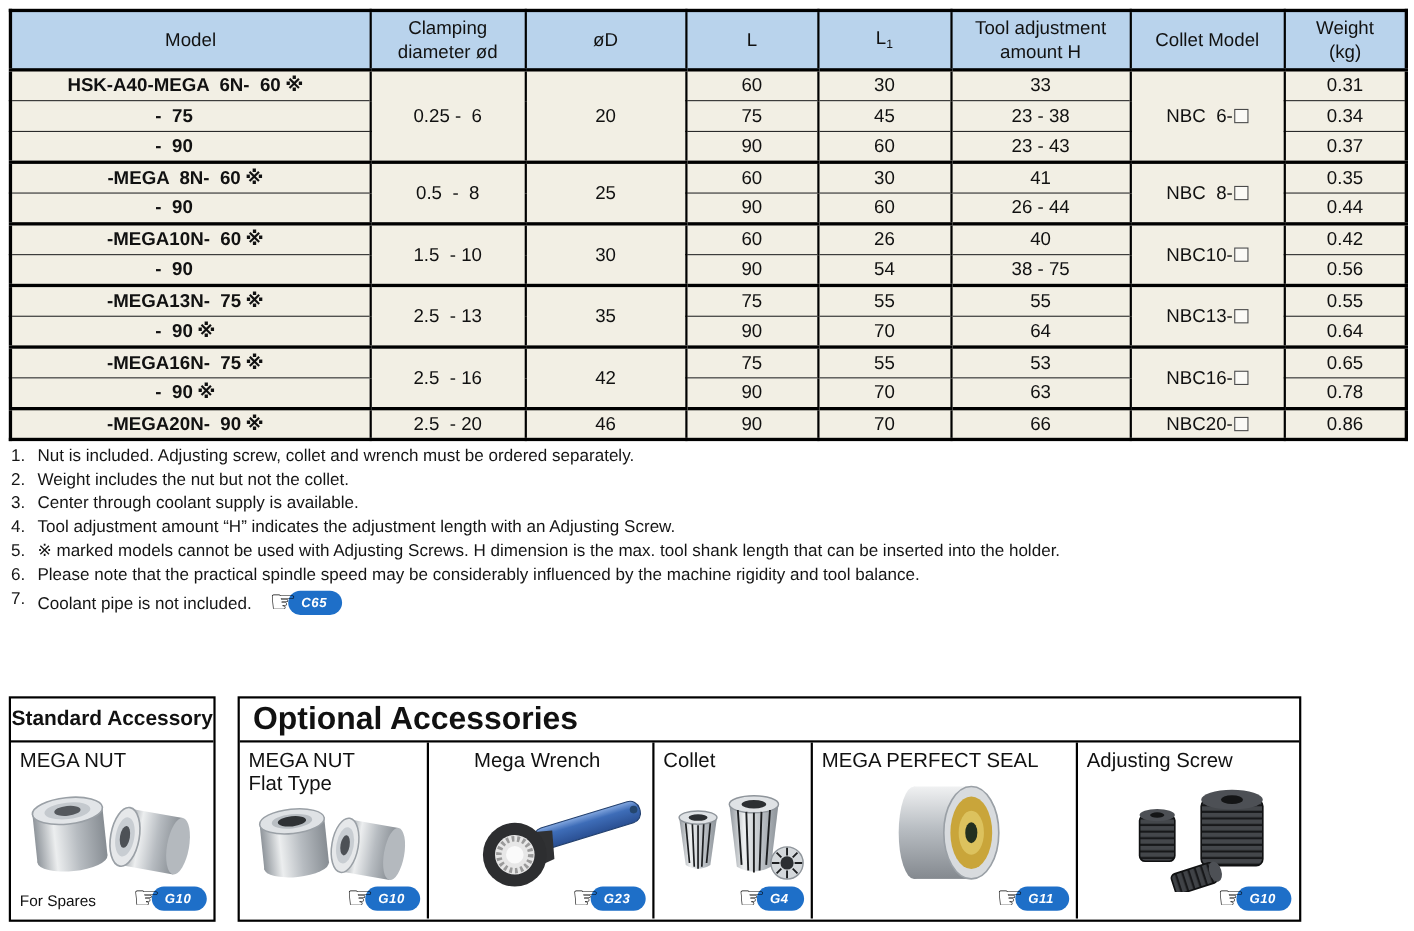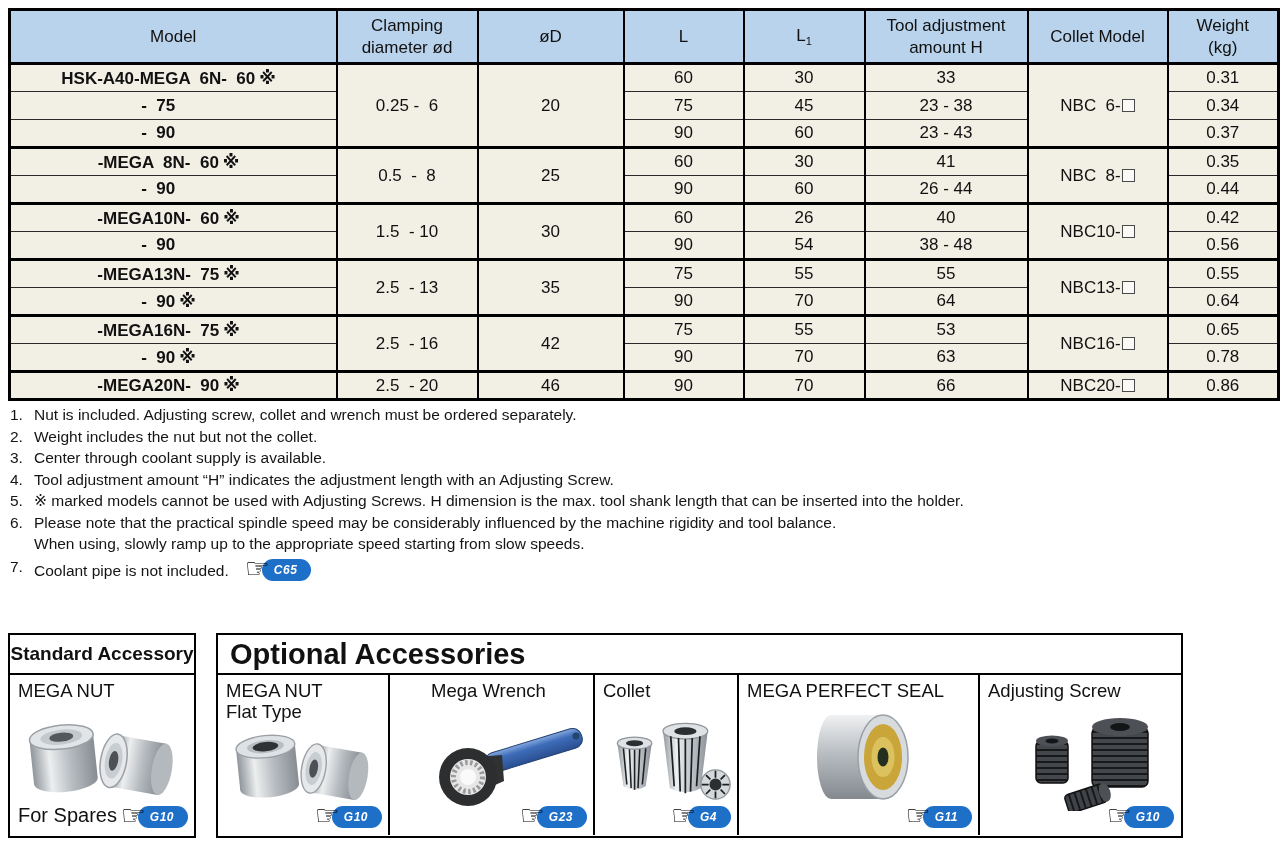--- a/index.html
+++ b/index.html
@@ -56,21 +56,21 @@
   .acc-title-opt{height:40px;border-bottom:2.5px solid #000;display:flex;align-items:center;
     font-weight:bold;font-size:29px;padding-left:12px;}
   .std-body{position:relative;height:160px;}
   .opt-cells{display:flex;height:160px;}
   .opt-cell{position:relative;height:100%;border-right:2px solid #000;}
   .opt-cell:last-child{border-right:none;}
   .w1{width:172px;}.w2{width:172px;margin-left:33px;}.w3{width:144px;}.w4{width:241px;}.w5{width:200px;}
   .cell-label{position:absolute;left:8px;top:5px;font-size:18.5px;line-height:1.15;z-index:2;}
   .cell-img{position:absolute;left:0;right:0;top:18px;bottom:14px;display:flex;align-items:center;justify-content:center;}
   .cell-badge{position:absolute;right:6px;bottom:4px;z-index:3;}
-  .spares{position:absolute;left:8px;bottom:8px;font-size:20px;}
+  .spares{position:absolute;left:8px;bottom:8px;font-size:14px;}
 </style>
 </head>
 <body>
 
 <div class="page">
 
   <table class="spec">
     <colgroup>
       <col style="width:327px">
         <col style="width:141px">
@@ -145,21 +145,21 @@
         <td>60</td>
         <td>26</td>
         <td>40</td>
         <td class="collet" rowspan="2"><span>NBC10-</span><span class="sq"></span></td>
         <td>0.42</td>
       </tr>
       <tr>
         <td class="model"><span>-  90</span><span class="mk"></span></td>
         <td>90</td>
         <td>54</td>
-        <td>38 - 48</td>
+        <td>38 - 75</td>
         <td>0.56</td>
       </tr>
 
       <tr class="gf">
         <td class="model"><span>-MEGA13N-  75</span><span class="mk">※</span></td>
         <td class="clamp" rowspan="2">2.5  - 13</td>
         <td rowspan="2">35</td>
         <td>75</td>
         <td>55</td>
         <td>55</td>
@@ -223,21 +223,20 @@
         <span class="ncont">Tool adjustment amount “H” indicates the adjustment length with an Adjusting Screw.</span>
       </div>
     <div class="note">
         <span class="nnum">5.</span>
         <span class="ncont">※ marked models cannot be used with Adjusting Screws. H dimension is the max. tool shank length that can be inserted into the holder.</span>
       </div>
     <div class="note">
         <span class="nnum">6.</span>
         <span class="ncont">Please note that the practical spindle speed may be considerably influenced by the machine rigidity and tool balance.</span>
       </div>
-    <div class="note-line2">When using, slowly ramp up to the appropriate speed starting from slow speeds.</div>
     <div class="note note-badge-row">
       <span class="nnum">7.</span>
       <span class="note7text">Coolant pipe is not included.</span>
       <span class="ref ml">
         <span class="hand">☞</span>
         <span class="pill">C65</span>
       </span>
     </div>
   </div>
 

